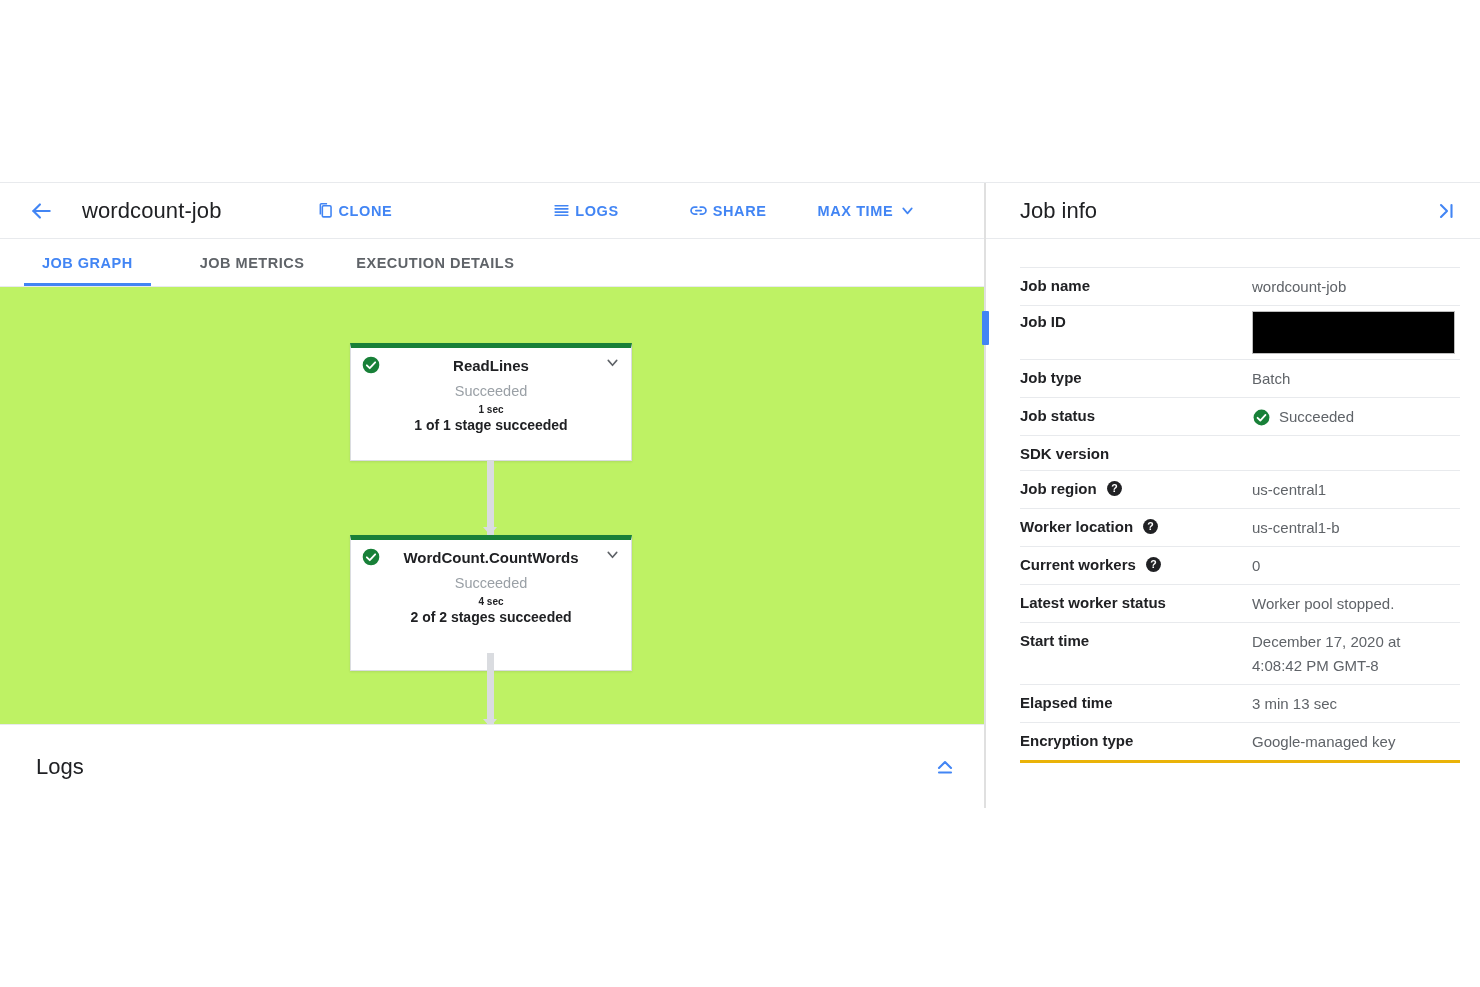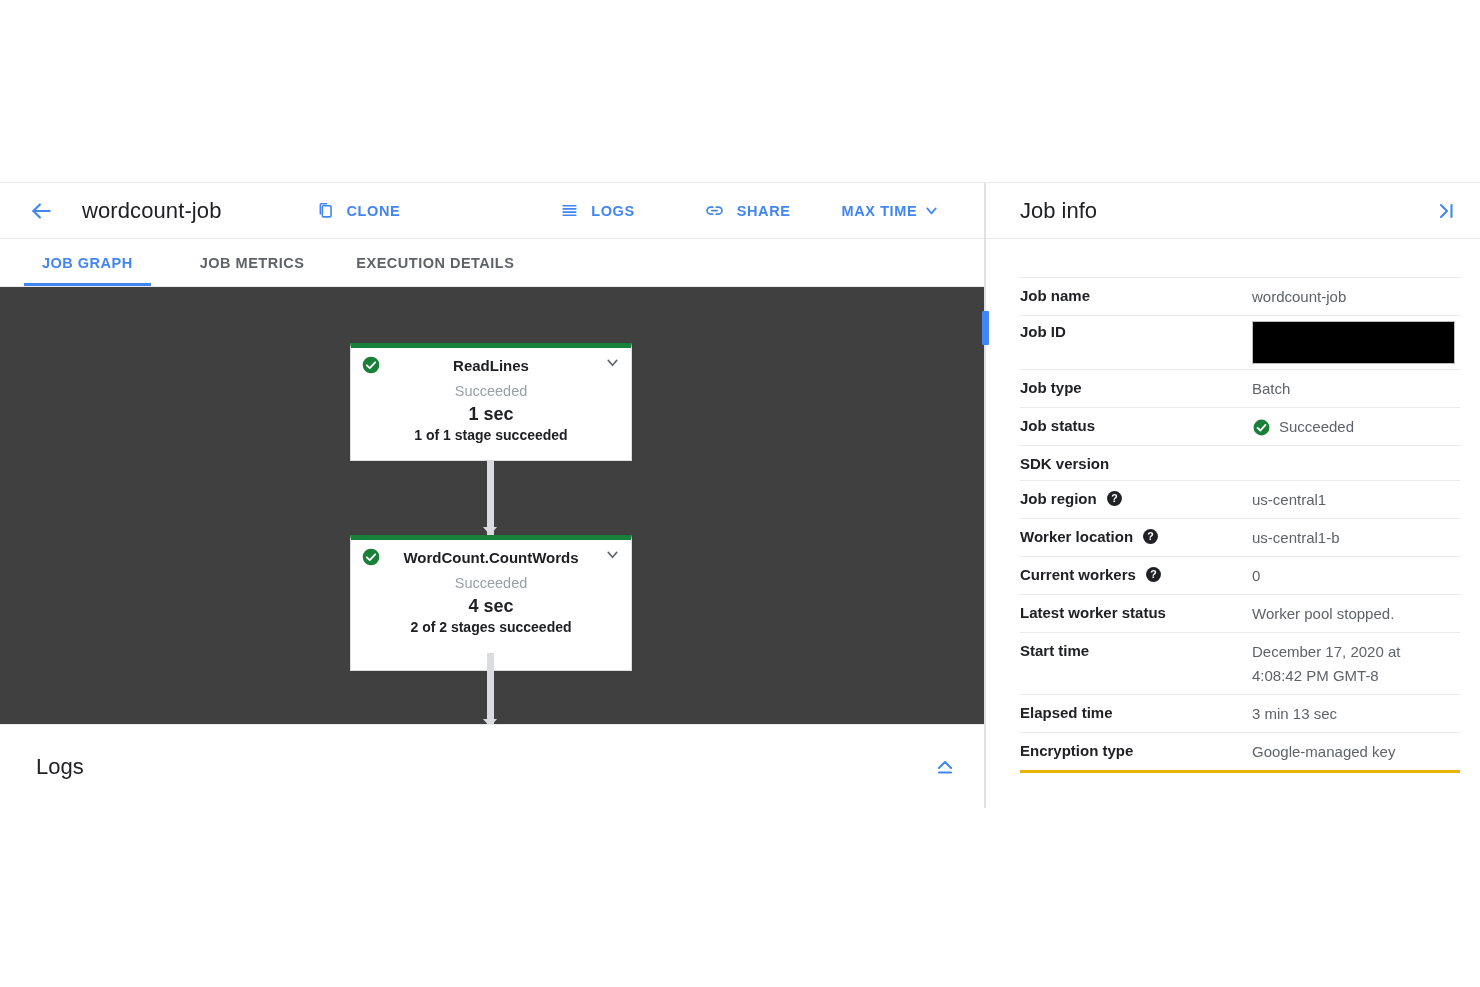--- a/index.html
+++ b/index.html
@@ -62,21 +62,21 @@
   #job-title {
     font-size: 22px;
     color: #202124;
     margin-left: 24px;
     white-space: nowrap;
     letter-spacing: .1px;
   }
   .tb-action {
     display: flex;
     align-items: center;
-    gap: 12px;
+    gap: 4px;
     color: #4285f4;
     font-size: 14.5px;
     font-weight: bold;
     letter-spacing: .6px;
     cursor: pointer;
     white-space: nowrap;
     height: 36px;
     padding: 0 4px;
     box-sizing: border-box;
   }
@@ -122,21 +122,21 @@
     left: 0; right: 0; bottom: 0;
     height: 3px;
     background: #4285f4;
   }
 
   
   #graph-canvas {
     flex: 1 1 auto;
     position: relative;
     overflow: hidden;
-    background: #404040;
+    background: #bef264;
   }
   .graph-node {
     position: absolute;
     width: 282px;
     left: 350px;
     background: #fff;
     border: 1px solid #dadce0;
     border-top: 5px solid #188038;
     box-sizing: border-box;
     box-shadow: 0 1px 2px rgba(60,64,67,.12);
@@ -171,21 +171,21 @@
     cursor: pointer;
   }
   .node-sub {
     text-align: center;
     font-size: 14.5px;
     color: #9aa0a6;
     margin-top: 1px;
   }
   .node-time {
     text-align: center;
-    font-size: 18px;
+    font-size: 10px;
     font-weight: bold;
     color: #202124;
     margin-top: 5px;
   }
   .node-stages {
     text-align: center;
     font-size: 14px;
     font-weight: bold;
     color: #202124;
     margin-top: 2px;
@@ -255,21 +255,20 @@
   }
 
   
   #right-panel {
     flex: 1 1 auto;
     height: 100%;
     box-sizing: border-box;
     background: #fff;
     display: flex;
     flex-direction: column;
-    gap: 10px;
   }
   #panel-header {
     height: 56px;
     min-height: 56px;
     display: flex;
     align-items: center;
     padding: 0 20px 0 34px;
     box-sizing: border-box;
     border-bottom: 1px solid #e8eaed;
   }

